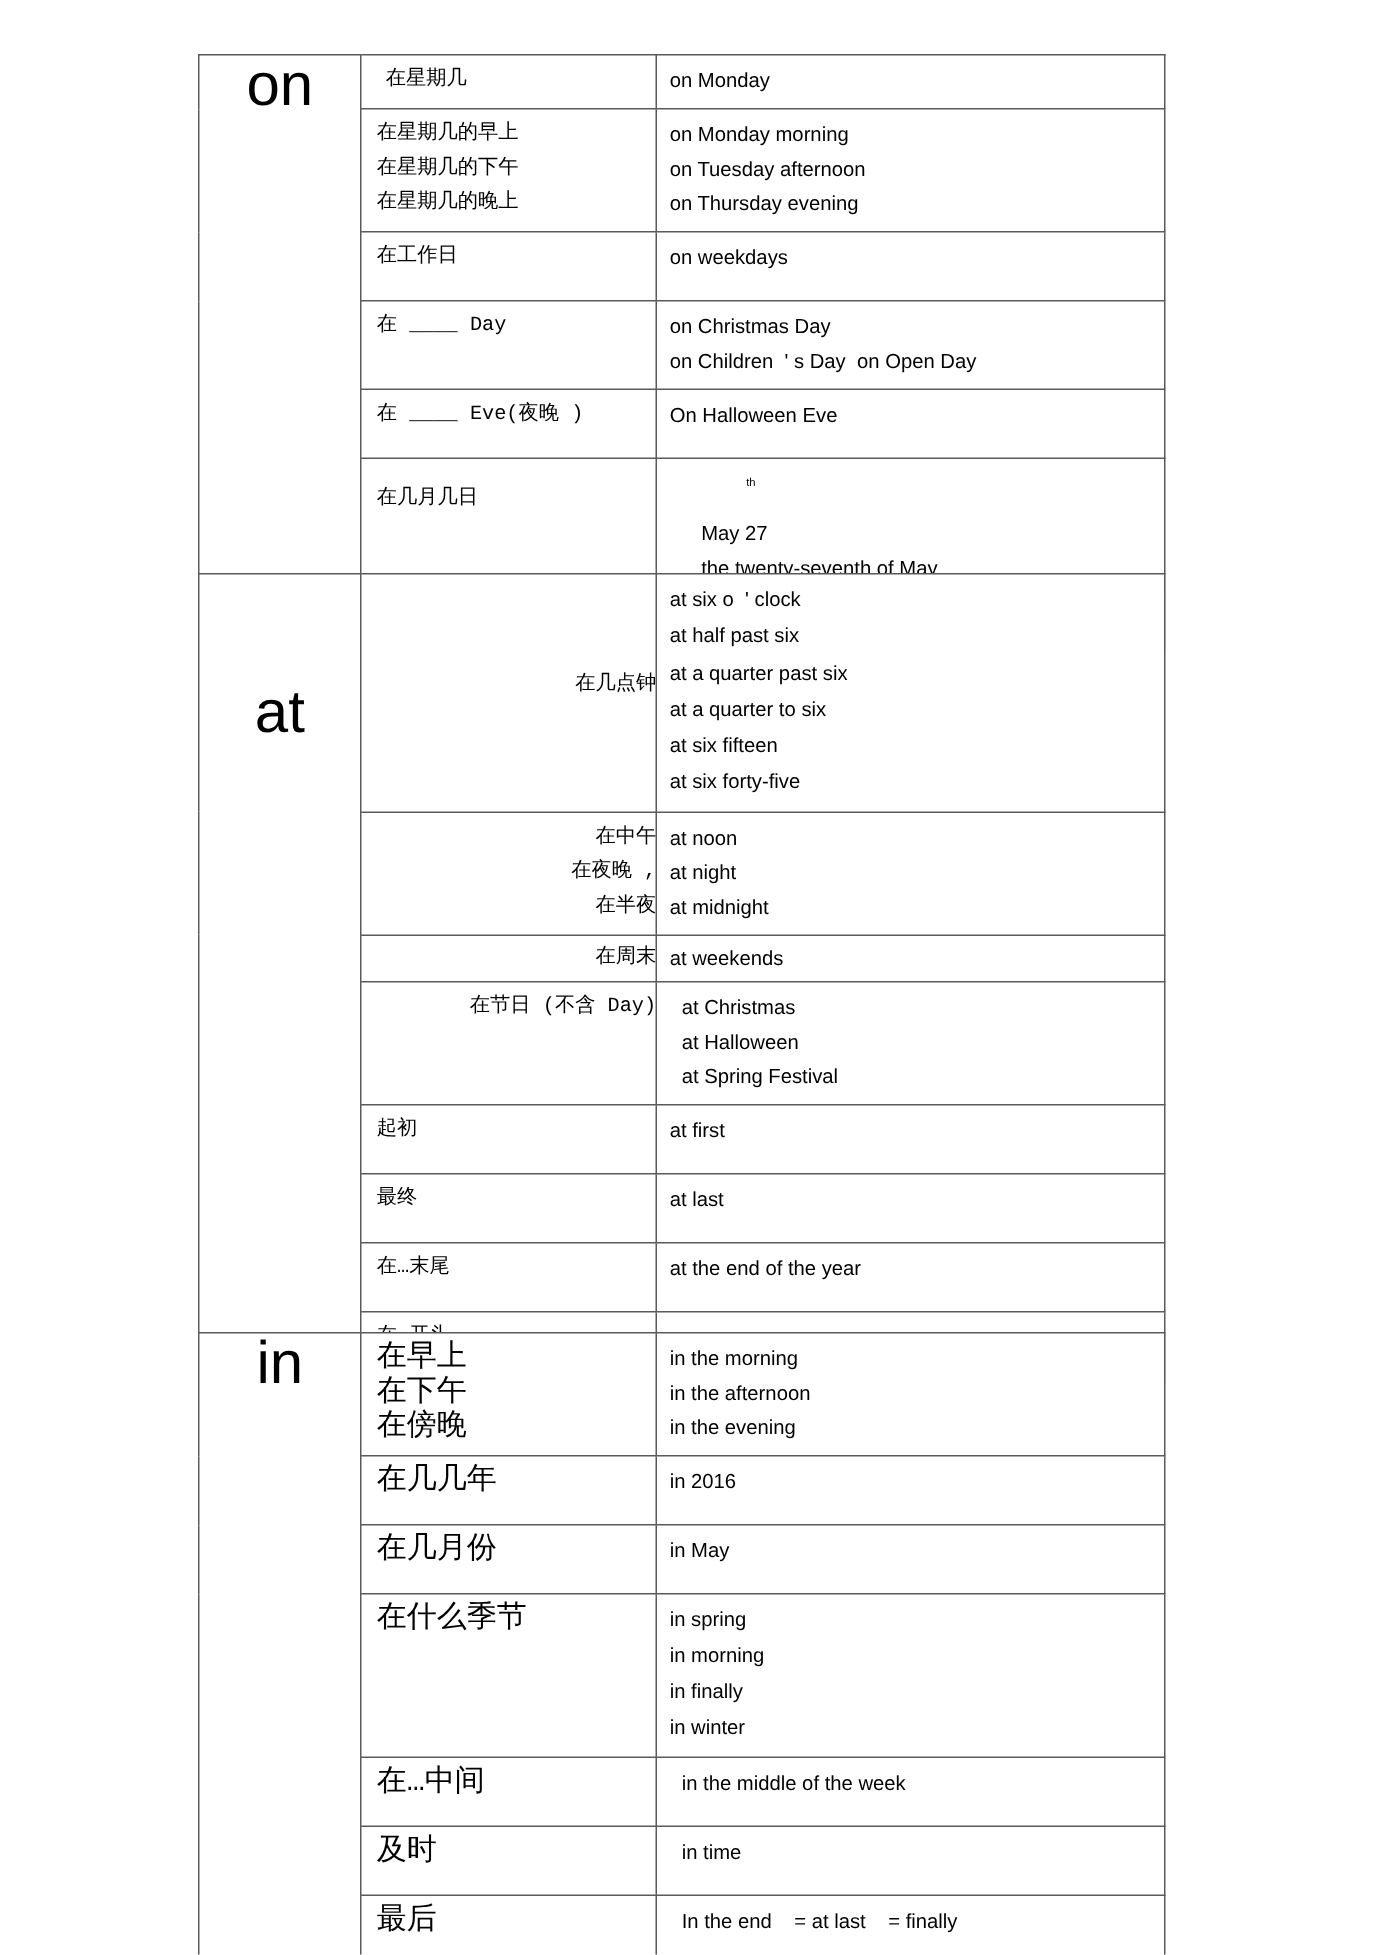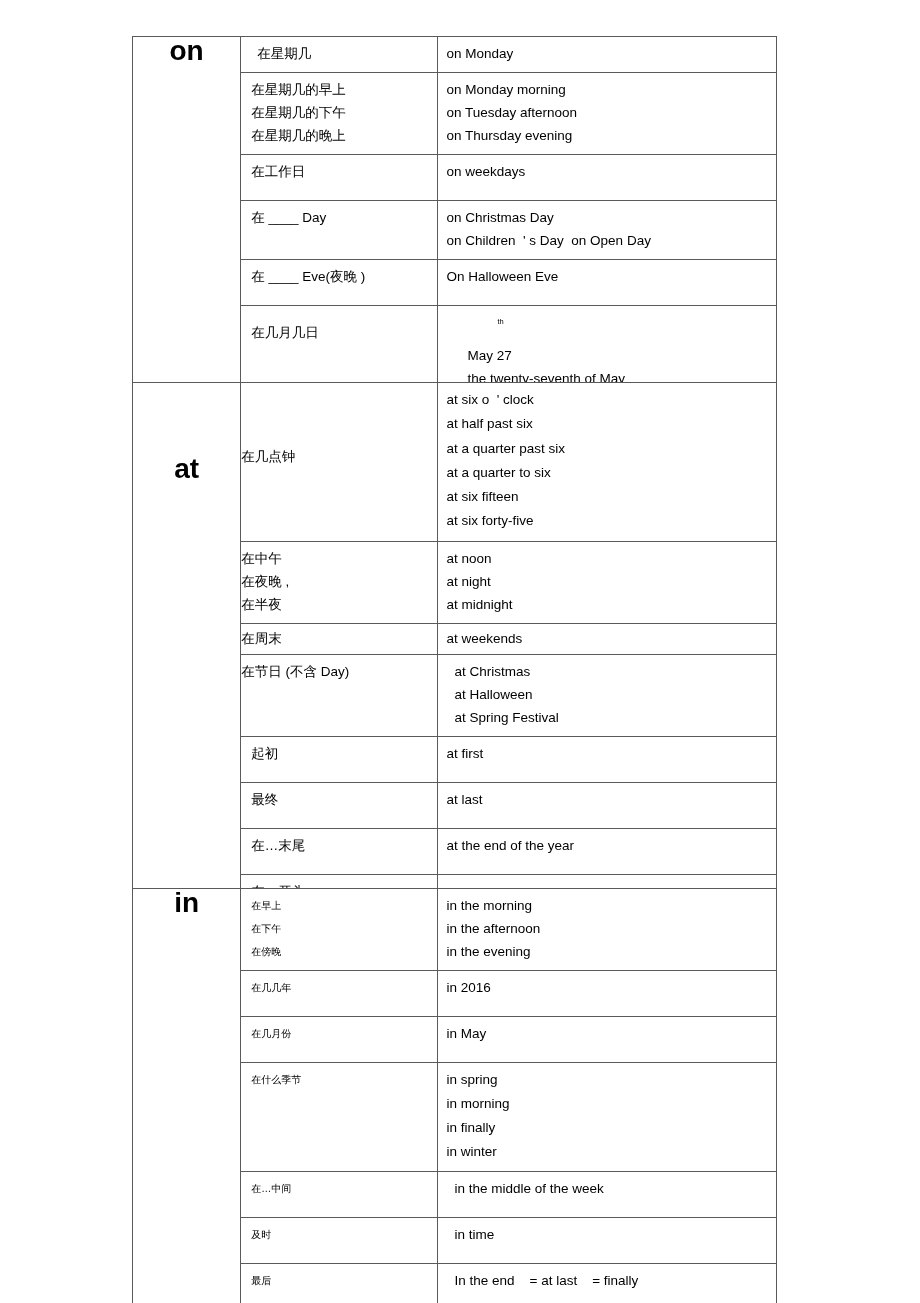--- a/index.html
+++ b/index.html
@@ -48,59 +48,59 @@
   
   .label-cell {
     text-align: center;
     vertical-align: middle;
   }
   .label-cell.top-aligned {
     vertical-align: top;
   }
   .big-prep {
     font-family: "Liberation Sans", sans-serif;
-    font-size: 28px;
+    font-size: 40px;
     line-height: 1;
-    font-weight: 700;
+    font-weight: 400;
     letter-spacing: 0px;
     display: block;
   }
   .label-cell.top-aligned .big-prep {
     padding-top: 72px;
   }
 
   
   .cn, .en {
     font-size: 13.5px;
     line-height: 23px;
     padding: 5px 0 7px 0;
   }
   .cn {
-    font-family: Liberation Sans, sans-serif;
+    font-family: Liberation Mono, monospace;
     padding-left: 10px;
   }
   .cn.center {
-    text-align: left;
+    text-align: right;
     padding-left: 0;
   }
   .cn.indent {
     padding-left: 16px;
   }
   .en {
     font-family: "Liberation Sans", sans-serif;
     padding-left: 8px;
   }
   .en.indent {
     padding-left: 16px;
   }
 
   
   .serif-cn {
-    font-family: Liberation Sans, sans-serif;
-    font-size: 10px;
+    font-family: Liberation Mono, monospace;
+    font-size: 20px;
   }
 
   .line { display: block; white-space: pre; }
 
   
   .sup-artifact {
     position: relative;
     display: inline-block;
     width: 0;
     height: 0;

